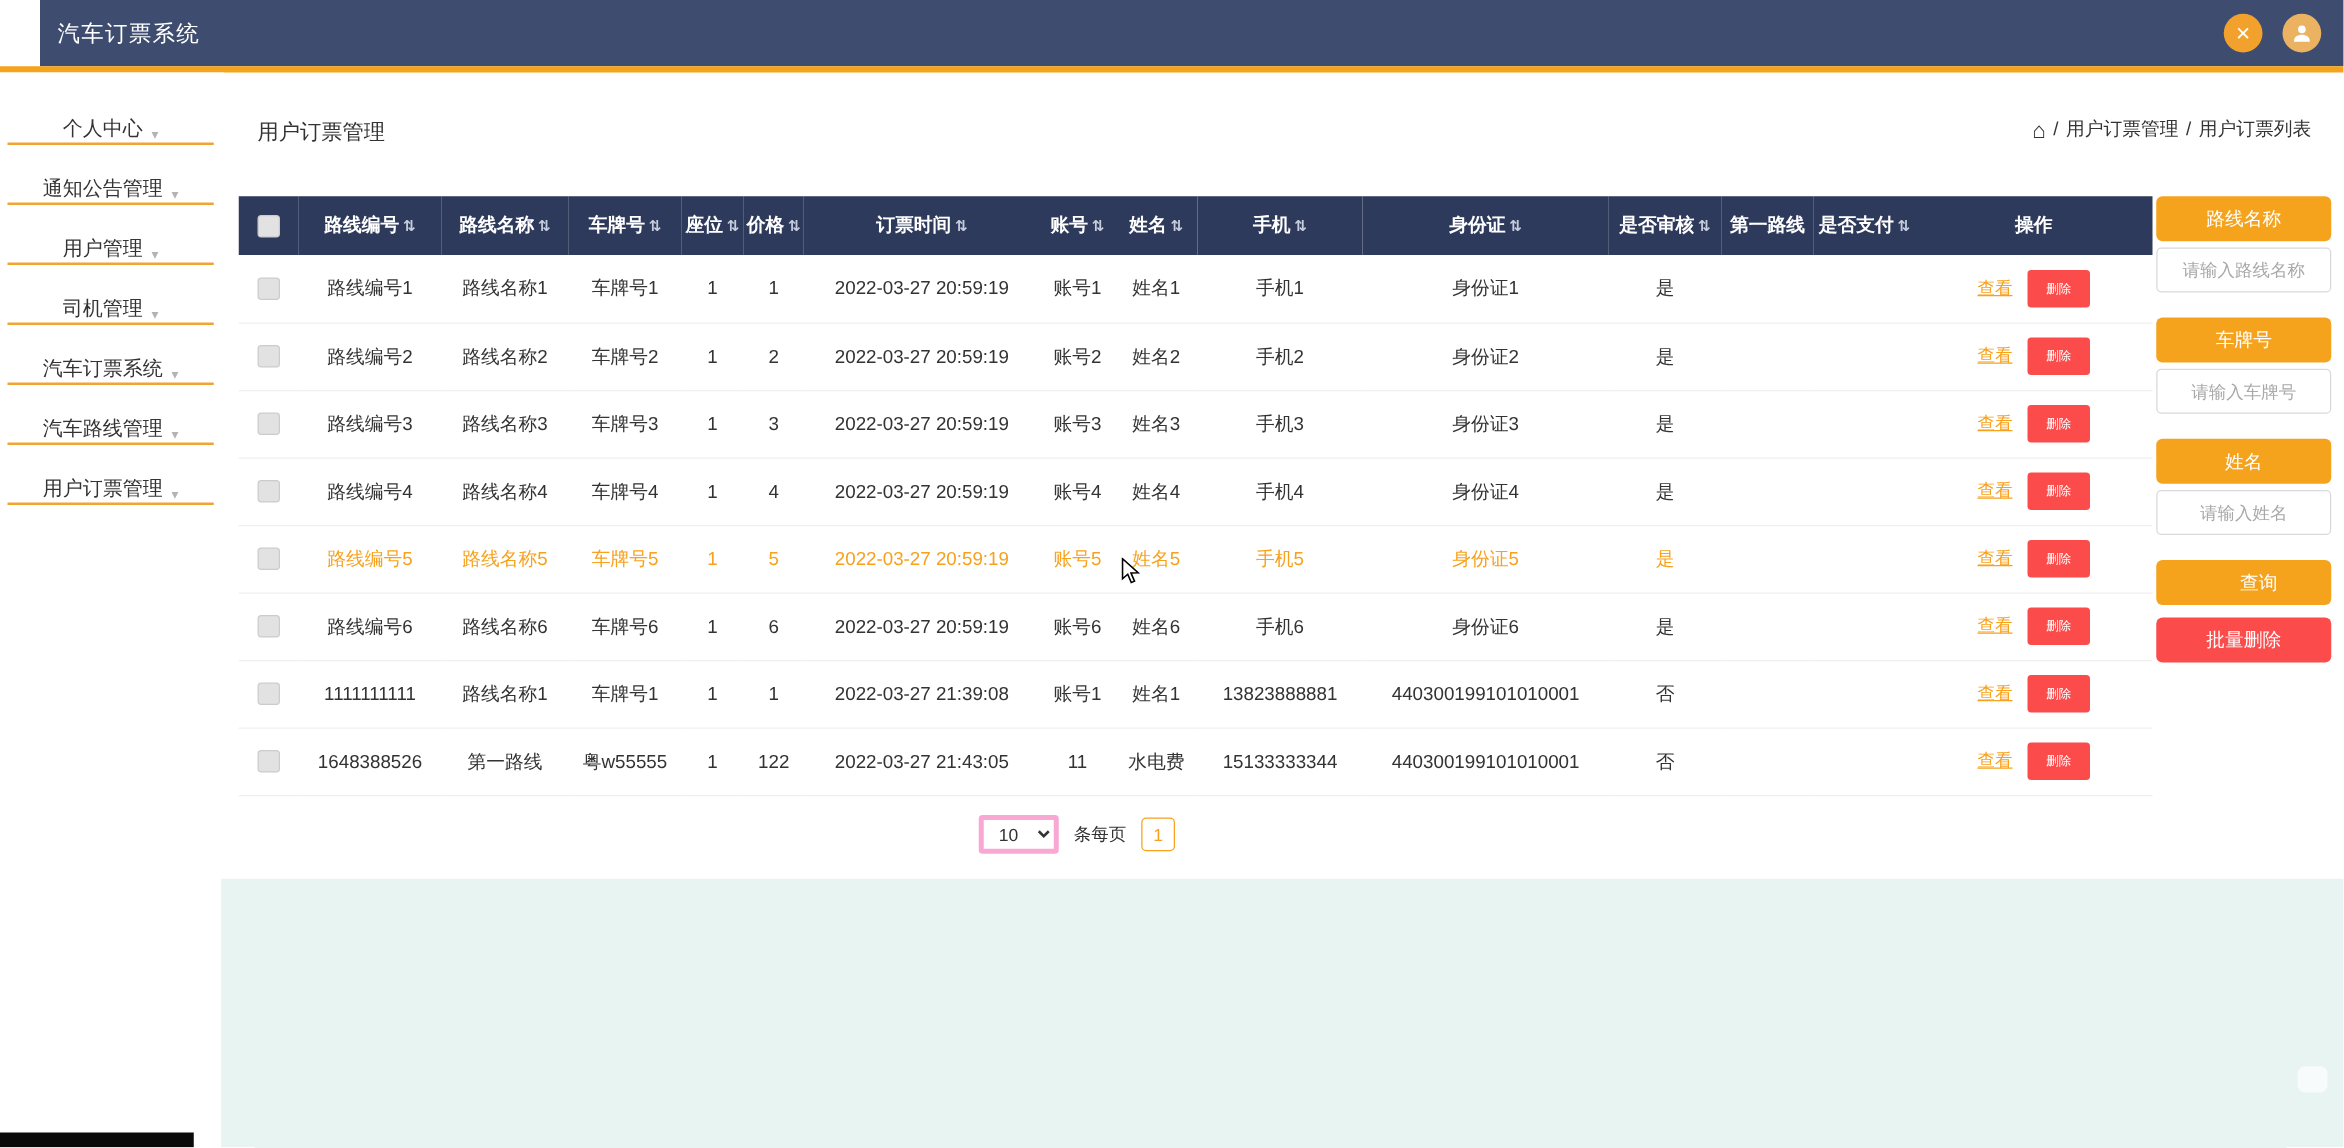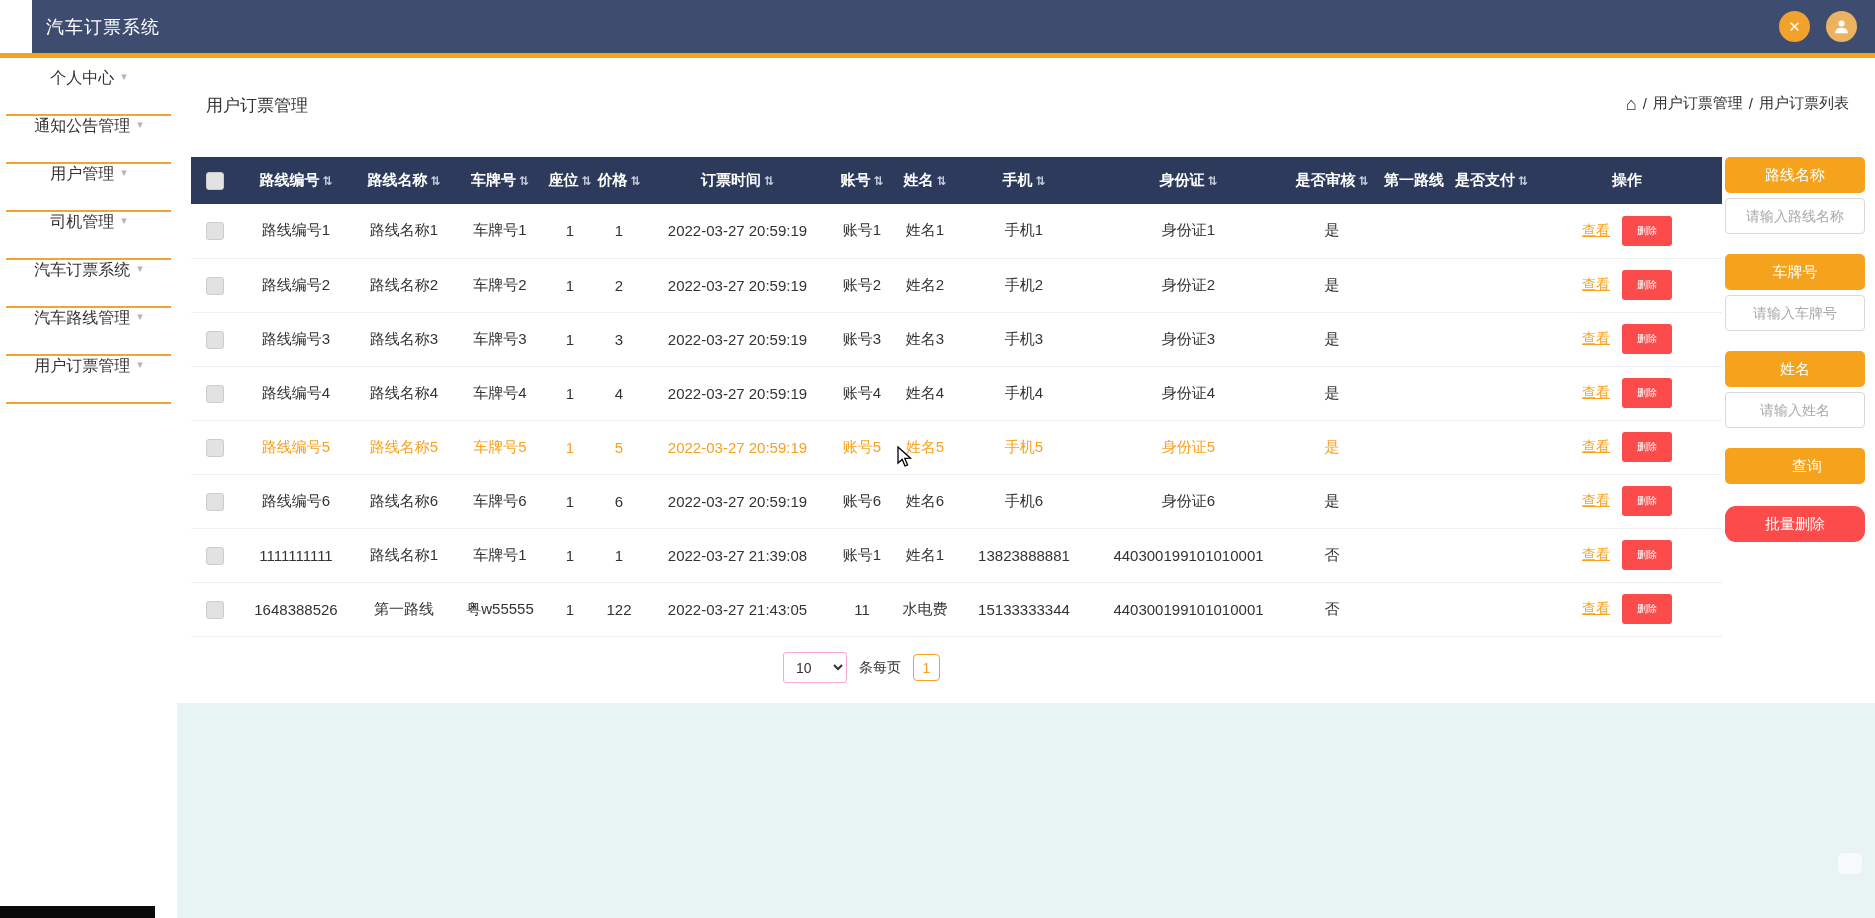--- a/index.html
+++ b/index.html
@@ -11,21 +11,21 @@
   .navbar { position:absolute; top:0; left:0; right:0; height:53px; background:#3e4c6f; display:flex; align-items:center; padding:0 18px 0 14px;margin-left:32px; }
   .navbar-title { color:#fff; font-size:18px; letter-spacing:1px; }
   .nav-icons { margin-left:auto; display:flex; gap:16px; align-items:center; }
   .nav-circle { width:31px; height:31px; border-radius:50%; display:flex; align-items:center; justify-content:center; cursor:pointer; }
   .nav-close { background:#f2a22c; color:#fff; font-size:15px; font-weight:bold; }
   .nav-user  { background:#eab261; }
   .accent-line { position:absolute; top:53px; left:0; right:0; height:5px; background:#f5a31d; }
 
   
   .sidebar { position:absolute; top:58px; left:0; width:179px; bottom:0; background:#fff; padding-top:10px; }
-  .side-item { height:48px; margin:0 8px 0 6px; display:flex; align-items:flex-start; justify-content:center; gap:7px; border-bottom:2px solid #f0a431; font-size:16px; color:#333; cursor:pointer; background:#fff; }
+  .side-item { height:48px; margin:0 8px 0 6px; display:flex; align-items:flex-end; justify-content:center; gap:7px; border-bottom:2px solid #f0a431; font-size:16px; color:#333; cursor:pointer; background:#fff; }
   .side-item .caret { color:#b3b3b3; font-size:11px; margin-top:2px; }
 
   
   .page-title { position:absolute; top:94px; left:206px; font-size:17px; color:#333; }
   .breadcrumb { position:absolute; top:94px; right:26px; font-size:15px; color:#333; display:flex; align-items:center; gap:6px; }
   .breadcrumb .home { font-size:18px; line-height:1; }
   .breadcrumb .sep { color:#333; }
 
   
   .table-wrap { position:absolute; top:157px; left:191px; width:1531px; }
@@ -35,31 +35,31 @@
   tbody td { height:54px; text-align:center; font-size:15px; color:#333; border-bottom:1px solid #efefef; background:#fff; white-space:nowrap; overflow:hidden; }
   tbody tr.hl td { color:#f7a11d; }
   .cb { display:inline-block; width:18px; height:18px; background:#e2e2e2; border:1px solid #cccccc; border-radius:3px; vertical-align:middle; cursor:pointer; }
   .actions { }
   .actions-inner { display:flex; align-items:center; justify-content:center; gap:12px; }
   .view-link { color:#f7a11d; text-decoration:underline; font-size:14px; cursor:pointer; }
   .del-btn { background:#fb4b4b; color:#fff; border:none; border-radius:3px; padding:8px 15px; font-size:10px; cursor:pointer; font-family:inherit; }
 
   
   .pagination { position:absolute; top:652px; left:191px; width:1531px; display:flex; align-items:center; justify-content:center; gap:12px; padding-right:190px; }
-  .page-size-select { width:64px; height:31px; border:1px solid #f9a8d4; border-radius:3px; font-size:14px; padding-left:8px; background:#fff; font-family:inherit; color:#333; }
+  .page-size-select { width:64px; height:31px; border:4px solid #f9a8d4; border-radius:3px; font-size:14px; padding-left:8px; background:#fff; font-family:inherit; color:#333; }
   .per-page-label { font-size:14px; color:#333; }
   .page-num { width:27px; height:27px; border:1px solid #f7a11d; border-radius:4px; color:#f7a11d; font-size:14px; display:flex; align-items:center; justify-content:center; background:#fff; cursor:pointer; }
 
   
   .filter-panel { position:absolute; top:157px; right:10px; width:140px; display:flex; flex-direction:column; }
   .f-btn { width:100%; height:36px; border:none; border-radius:5px; background:#f5a31d; color:#fff; font-size:15px; cursor:pointer; font-family:inherit; }
   .f-input { width:100%; height:36px; border:1px solid #d9d9d9; border-radius:4px; font-size:14px; text-align:center; color:#333; font-family:inherit; margin-top:5px; margin-bottom:20px; background:#fff; }
   .f-input::placeholder { color:#a9a9a9; }
   .f-query { margin-top:0;padding-left:24px; }
-  .f-batch { margin-top:22px; background:#fb4b4b;border-radius:11px; }
+  .f-batch { margin-top:10px; background:#fb4b4b; }
 
   
   .bottom-panel { position:absolute; top:703px; left:177px; right:0; bottom:0; background:#e8f4f2; }
   .floating-widget { position:absolute; left:1838px; top:853px; width:24px; height:21px; background:#ffffff; opacity:.65; border-radius:6px; }
   .taskbar-remnant { position:absolute; left:0; bottom:0; width:155px; height:12px; background:#0a0a0a; }
   .cursor { position:absolute; left:897px; top:446px; z-index:99; pointer-events:none; }
 </style>
 </head>
 <body>
 

